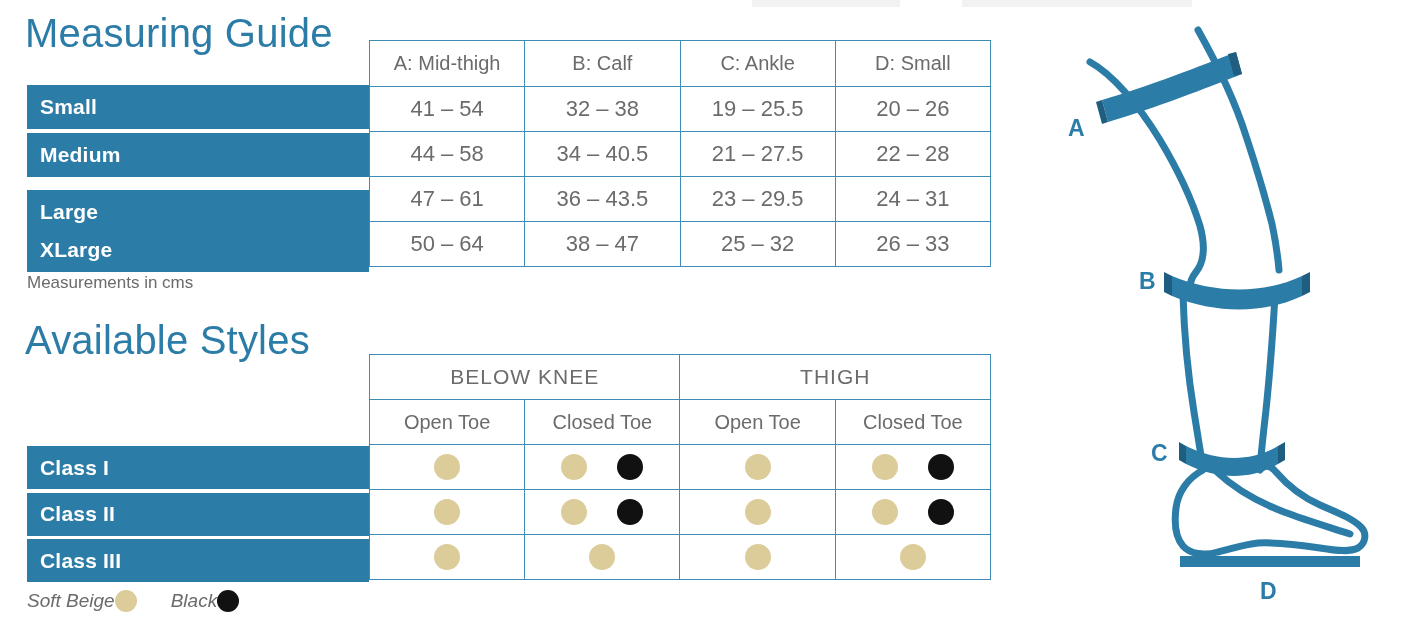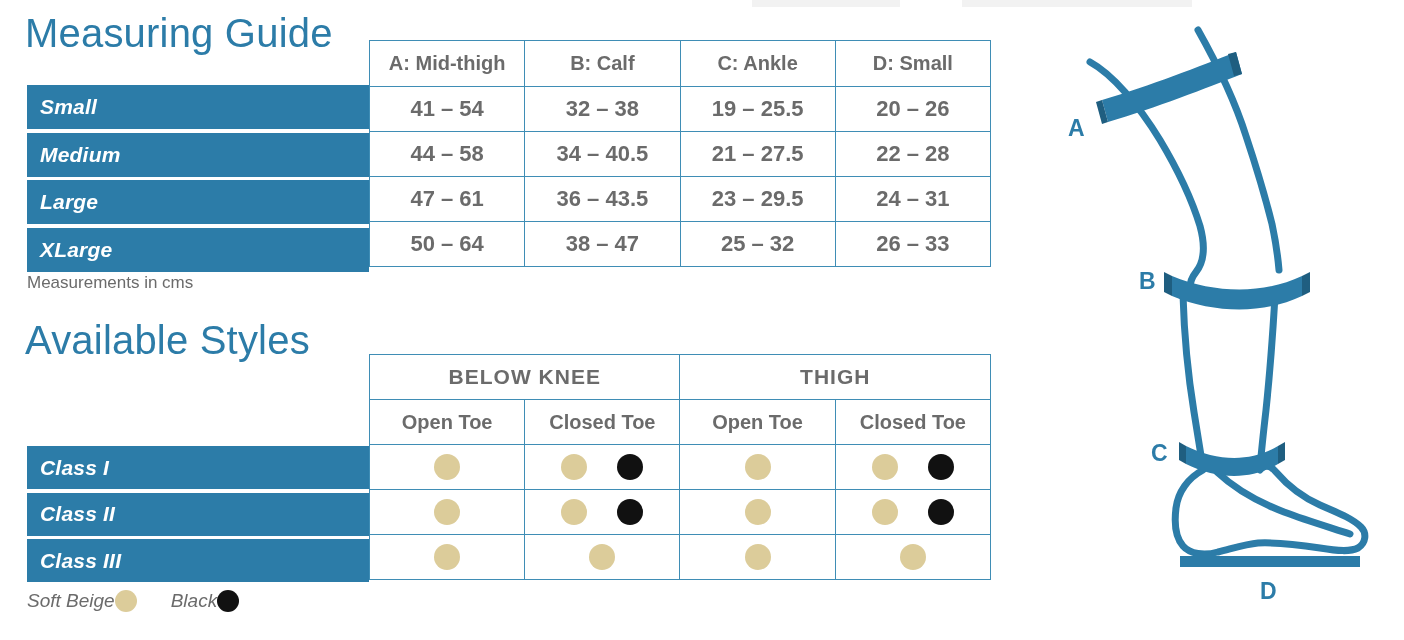--- a/index.html
+++ b/index.html
@@ -84,35 +84,34 @@
     left: 27px;
     background: #2C7CA8;
     color: #ffffff;
     font-size: 21px;
     font-weight: bold;
     display: flex;
     align-items: center;
     padding-left: 13px;
     box-sizing: border-box;
     letter-spacing: 0.2px;
-    font-style: italic;
   }
 
   
   .datatable {
     position: absolute;
     border-collapse: collapse;
     table-layout: fixed;
     background: #ffffff;
   }
   .datatable td, .datatable th {
     border: 1.6px solid #3F8DB5;
     text-align: center;
     vertical-align: middle;
-    font-weight: 700;
+    font-weight: 400;
     color: #6B6B6B;
     padding: 0;
   }
   .datatable th {
     font-size: 20px;
   }
   .datatable td {
     font-size: 22px;
   }
 
@@ -169,21 +168,21 @@
 <div id="page">
 
   <div class="top-artifact a1"></div>
   <div class="top-artifact a2"></div>
 
   <div class="section-heading" id="heading-measuring">Measuring Guide</div>
 
   <div id="measuring-rowlabels">
       <div class="rowlabel" style="top: 85px; height: 44px; width: 342px;">Small</div>
       <div class="rowlabel" style="top: 132.5px; height: 44px; width: 342px;">Medium</div>
-      <div class="rowlabel" style="top: 180px; height: 44px; width: 342px;">Large</div>
+      <div class="rowlabel" style="top: 190px; height: 44px; width: 342px;">Large</div>
       <div class="rowlabel" style="top: 227.5px; height: 44px; width: 342px;">XLarge</div>
     </div>
 
   <table class="datatable" id="table-measuring">
     <colgroup>
       <col style="width:155px">
         <col style="width:155px">
         <col style="width:155px">
         <col style="width:155px">
     </colgroup>

